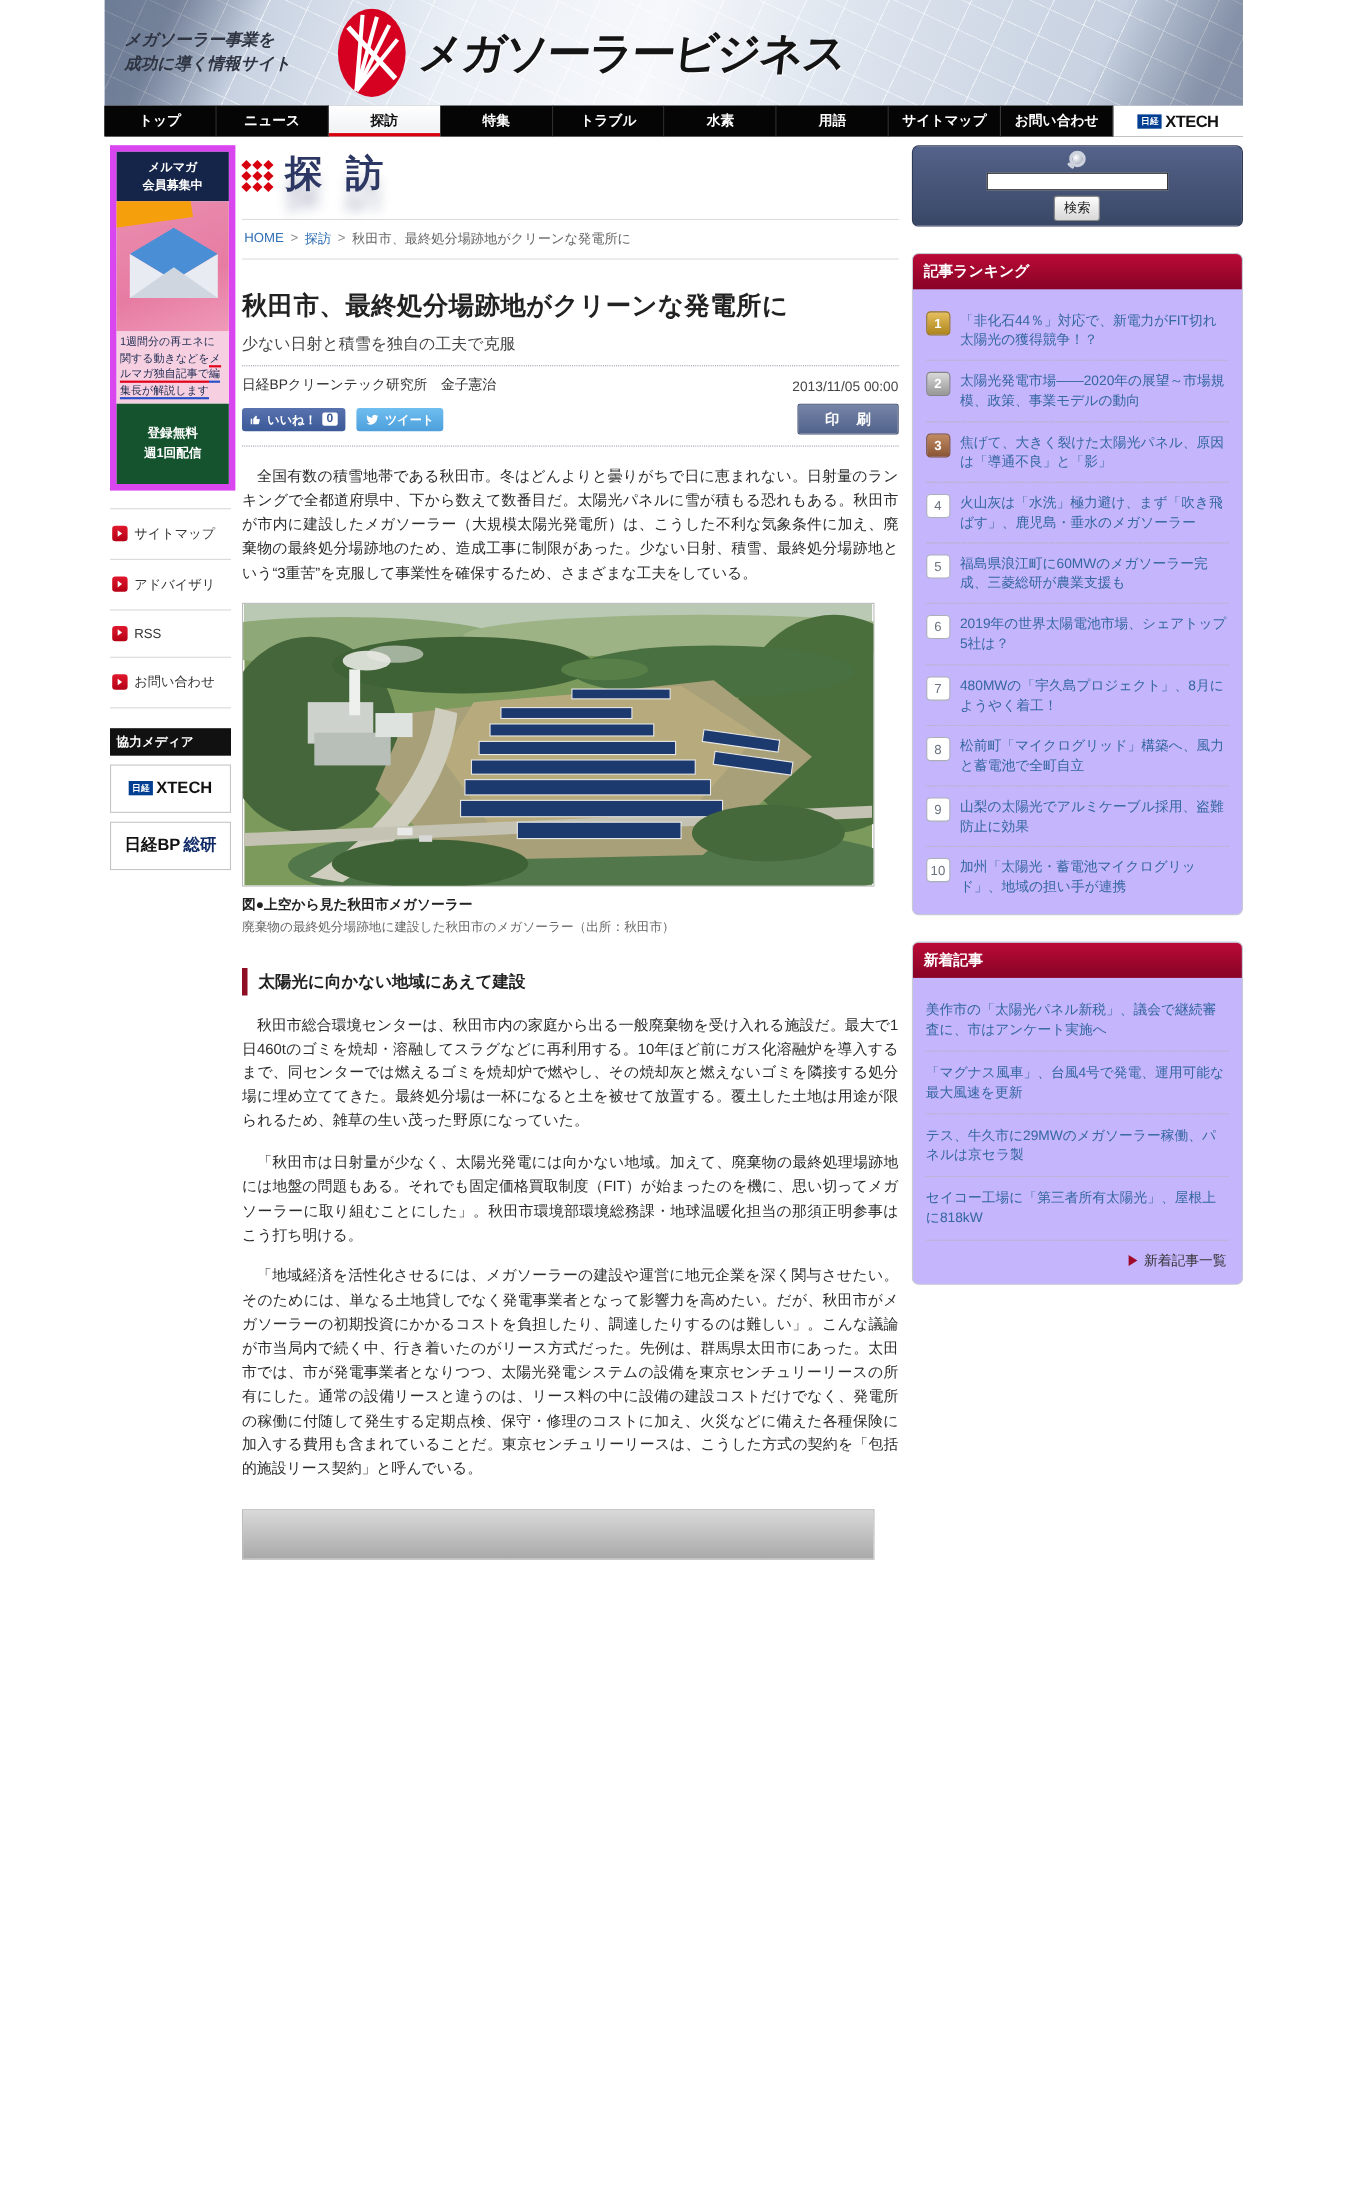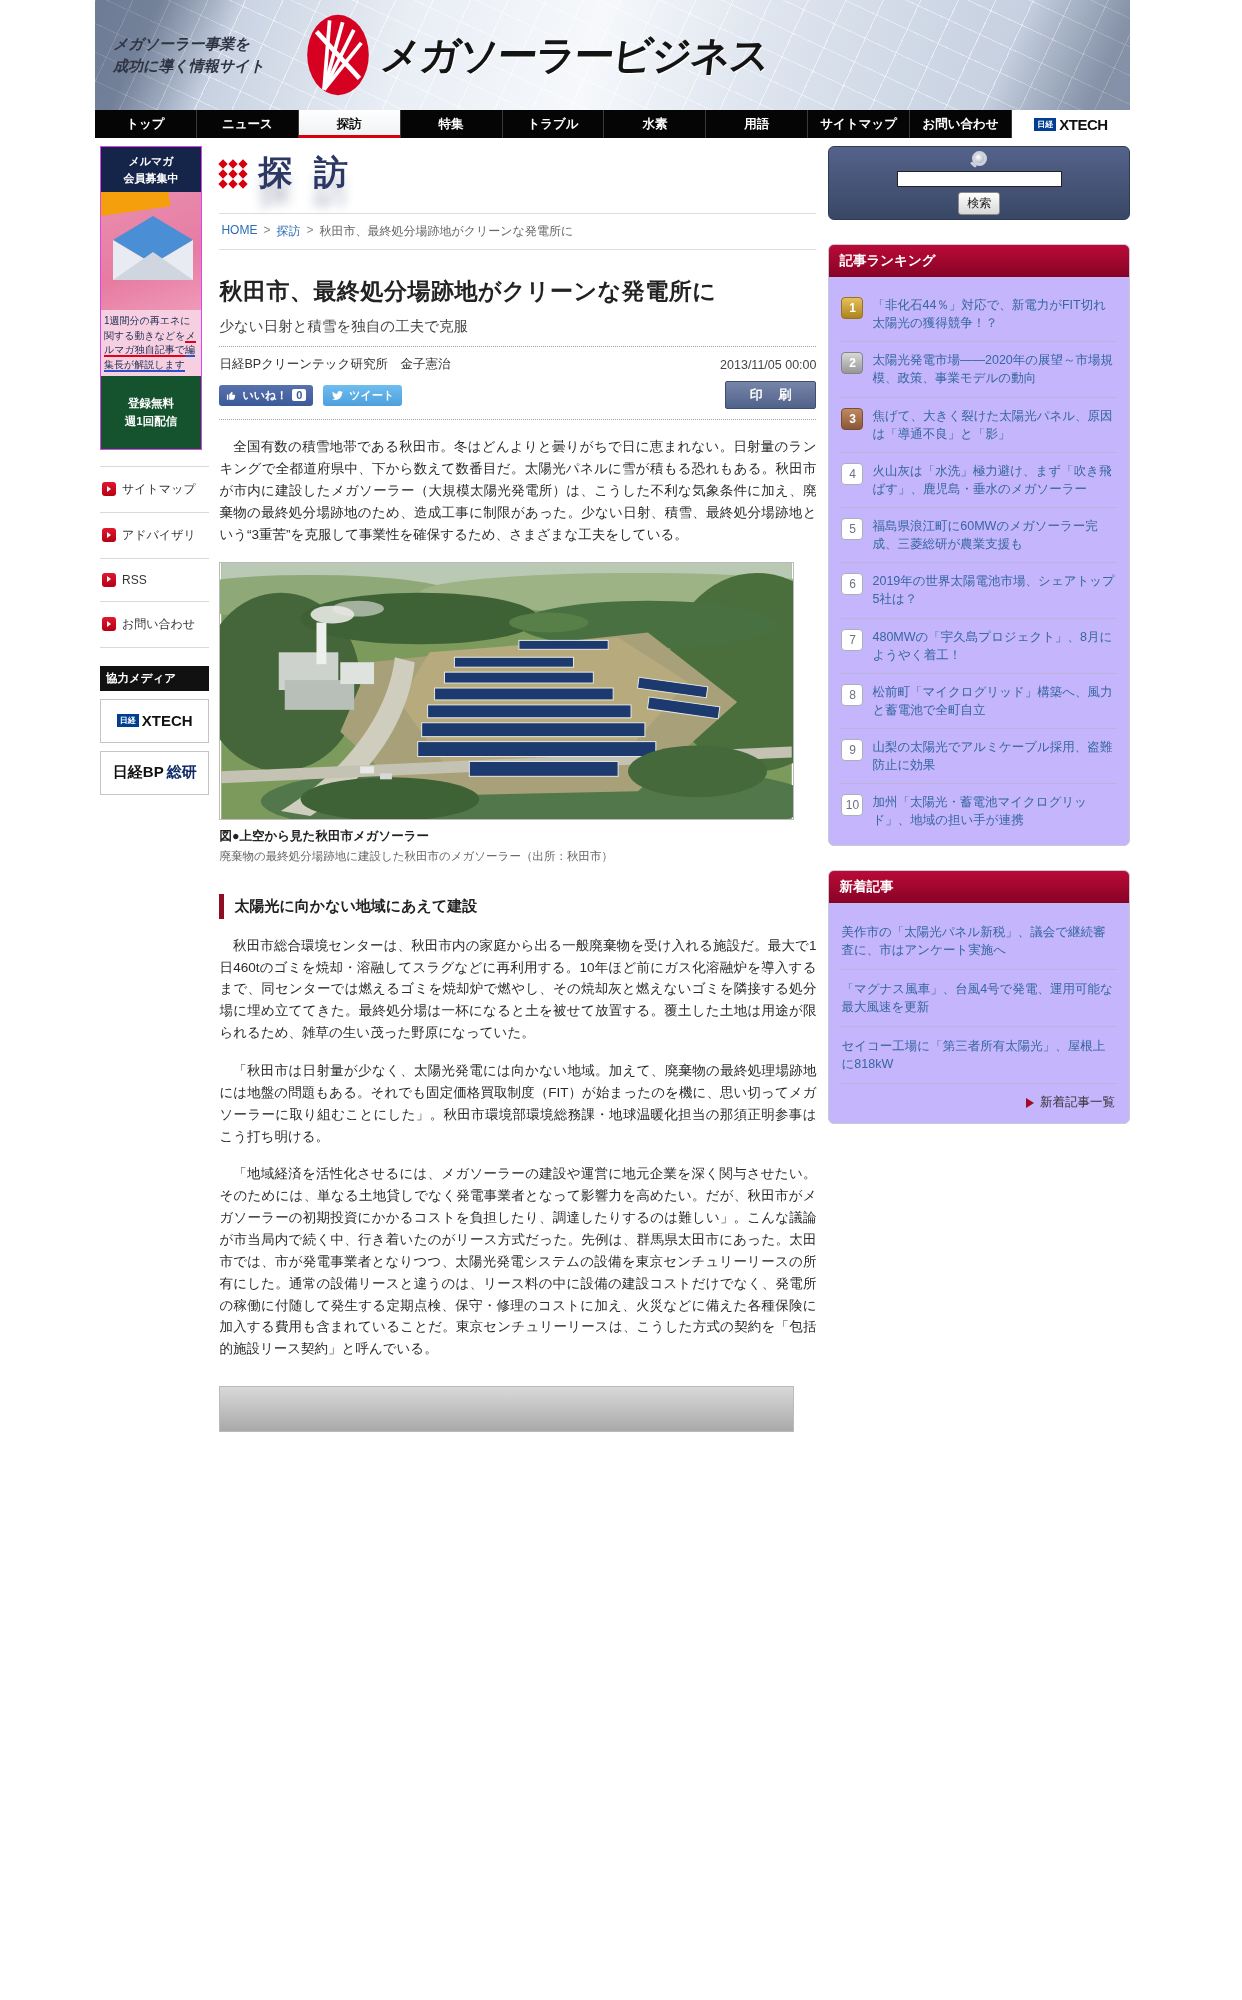--- a/index.html
+++ b/index.html
@@ -5,21 +5,21 @@
   * { margin:0; padding:0; box-sizing:border-box; }
   html,body { background:#fff; }
   body {
     width:1242px; height:2000px; overflow:hidden; position:relative;
     font-family:"Liberation Sans","DejaVu Sans",sans-serif; color:#333;
   }
   .page { width:1035px; margin-left:95px; }
 
   
   .site-header {
-    height:110px; position:relative; overflow:hidden;
+    height:96px; position:relative; overflow:hidden;
     background:linear-gradient(105deg,#aebcd2 0%,#e9eef5 30%,#f6f8fb 48%,#dde4ee 65%,#b9c5d8 100%);
     display:flex; align-items:center;
   }
   .site-header::before, .site-header::after {
     content:""; position:absolute; inset:0; pointer-events:none;
     background:repeating-linear-gradient(115deg, rgba(255,255,255,.55) 0 1px, transparent 1px 34px),
                repeating-linear-gradient(25deg, rgba(255,255,255,.45) 0 1px, transparent 1px 26px);
   }
   .site-header::after {
     background:linear-gradient(115deg, rgba(30,45,75,.45) 0 6%, transparent 14%, transparent 86%, rgba(30,45,75,.35) 96%);
@@ -42,21 +42,21 @@
   .nk-box { background:#003e92; color:#fff; font-size:8px; font-weight:bold; padding:1px 3px;font-family:Liberation Serif, serif; }
   .xtech { font-weight:900; font-size:15px; color:#111; letter-spacing:-0.5px; }
 
   
   .cols { display:flex; margin-top:8px; }
   .left-col { width:110px; margin-left:5px; }
   .main-col { width:600px; margin-left:10px; }
   .right-col { width:303px; margin-left:12px; }
 
   
-  .ad { width:102px; border:1px solid #d946ef; }
+  .ad { width:114px; border:6px solid #d946ef; }
   .ad-top { background:#152449; color:#fff; text-align:center; font-size:11px; font-weight:bold; padding:6px 2px; line-height:1.5; }
   .ad-mid { position:relative; height:118px; background:linear-gradient(160deg,#e98fb0 0%,#e77ba2 60%,#ef9ab8 100%); overflow:hidden; }
   .ad-orange { position:absolute; top:-6px; left:-12px; width:80px; height:26px; background:#f59f0c; transform:rotate(-8deg); }
   .envelope { position:absolute; top:22px; left:8px; width:88px; height:70px; }
   .ad-note { background:#f6d0e0; color:#1c2a52; font-size:10px; line-height:1.45; padding:4px 3px; }
   .ad-em { border-bottom:2px solid #e2001a; }
   .ad-em2 { border-bottom:2px solid #2a52c8; }
   .ad-bottom { background:#14532d; color:#fff; text-align:center; font-size:11.5px; font-weight:bold; padding:18px 2px; line-height:1.6; }
 
   
@@ -383,20 +383,21 @@
             <span class="rank-text">加州「太陽光・蓄電池マイクログリッド」、地域の担い手が連携</span>
           </div>
         </div>
       </div>
 
       <div class="side-box">
         <div class="side-box-head">新着記事</div>
         <div class="side-box-body">
           <div class="new-item">美作市の「太陽光パネル新税」、議会で継続審査に、市はアンケート実施へ</div>
           <div class="new-item">「マグナス風車」、台風4号で発電、運用可能な最大風速を更新</div>
+          <div class="new-item">テス、牛久市に29MWのメガソーラー稼働、パネルは京セラ製</div>
           <div class="new-item">セイコー工場に「第三者所有太陽光」、屋根上に818kW</div>
           <div class="more-row">
             <span class="more-tri"></span>
             <span>新着記事一覧</span>
           </div>
         </div>
       </div>
     </div>
   </div>
 

